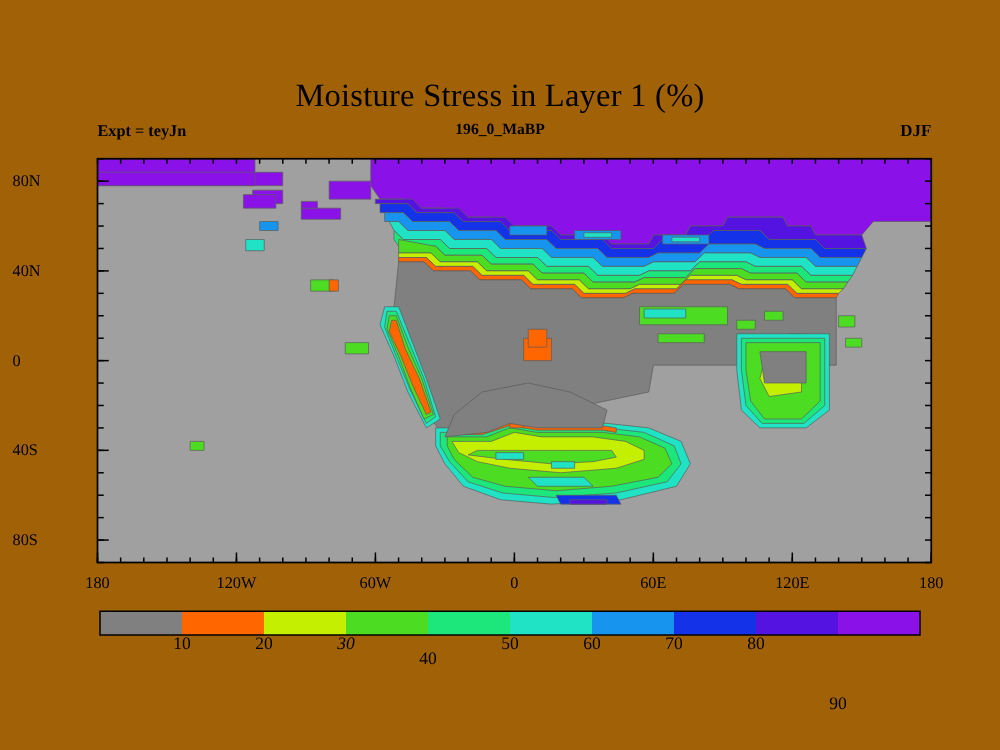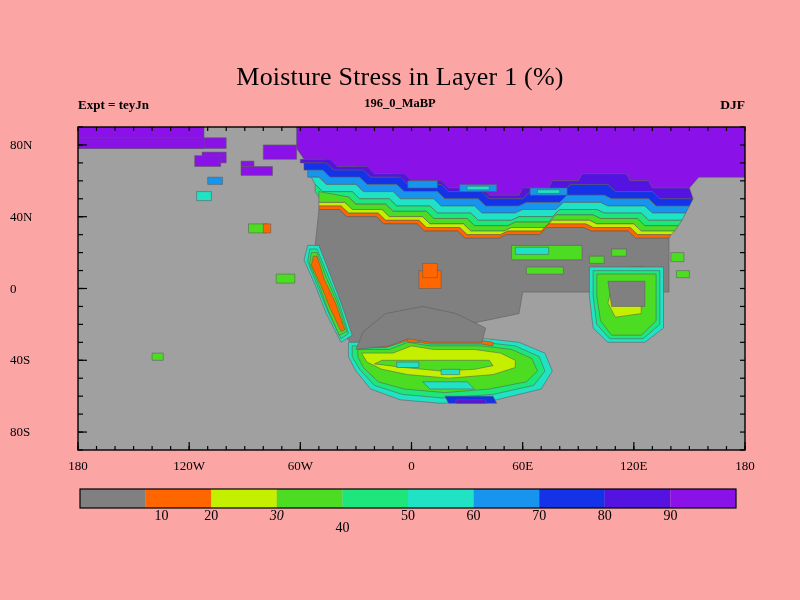--- a/index.html
+++ b/index.html
@@ -4,21 +4,21 @@
 <style>
   html, body {
     margin: 0;
     padding: 0;
     background: #ffffff;
   }
   #page {
     position: relative;
     width: 800px;
     height: 600px;
-    background: #fca5a5;
+    background: #a16207;
     font-family: "Liberation Serif", "DejaVu Serif", serif;
     overflow: hidden;
   }
   .title {
     position: absolute;
     left: 0;
     top: 62px;
     width: 800px;
     text-align: center;
     font-size: 26px;
@@ -318,22 +318,22 @@
     <div class="xlab" style="left: 300.333px; top: 458px;">60W</div>
     <div class="xlab" style="left: 411.5px; top: 458px;">0</div>
     <div class="xlab" style="left: 522.667px; top: 458px;">60E</div>
     <div class="xlab" style="left: 633.833px; top: 458px;">120E</div>
     <div class="xlab" style="left: 745px; top: 458px;">180</div>
     <div class="ylab" style="left: 10px; width: 58px; top: 144.944px;">80N</div>
     <div class="ylab" style="left: 10px; width: 58px; top: 216.722px;">40N</div>
     <div class="ylab" style="left: 10px; width: 58px; top: 288.5px;">0</div>
     <div class="ylab" style="left: 10px; width: 58px; top: 360.278px;">40S</div>
     <div class="ylab" style="left: 10px; width: 58px; top: 432.056px;">80S</div>
-    <div class="cblab" style="left: 145.6px; margin-left: 16px;">10</div>
+    <div class="cblab" style="left: 145.6px;">10</div>
     <div class="cblab" style="left: 211.2px;">20</div>
     <div class="cblab" style="left: 276.8px; font-style: italic;">30</div>
     <div class="cblab" style="left: 342.4px; margin-top: 12px;">40</div>
     <div class="cblab" style="left: 408px;">50</div>
     <div class="cblab" style="left: 473.6px;">60</div>
     <div class="cblab" style="left: 539.2px;">70</div>
     <div class="cblab" style="left: 604.8px;">80</div>
-    <div class="cblab" style="left: 670.4px;">90</div>
+    <div class="cblab" style="left: 670.4px; margin-top: 48px;">90</div>
   </div>
 
 </body></html>

